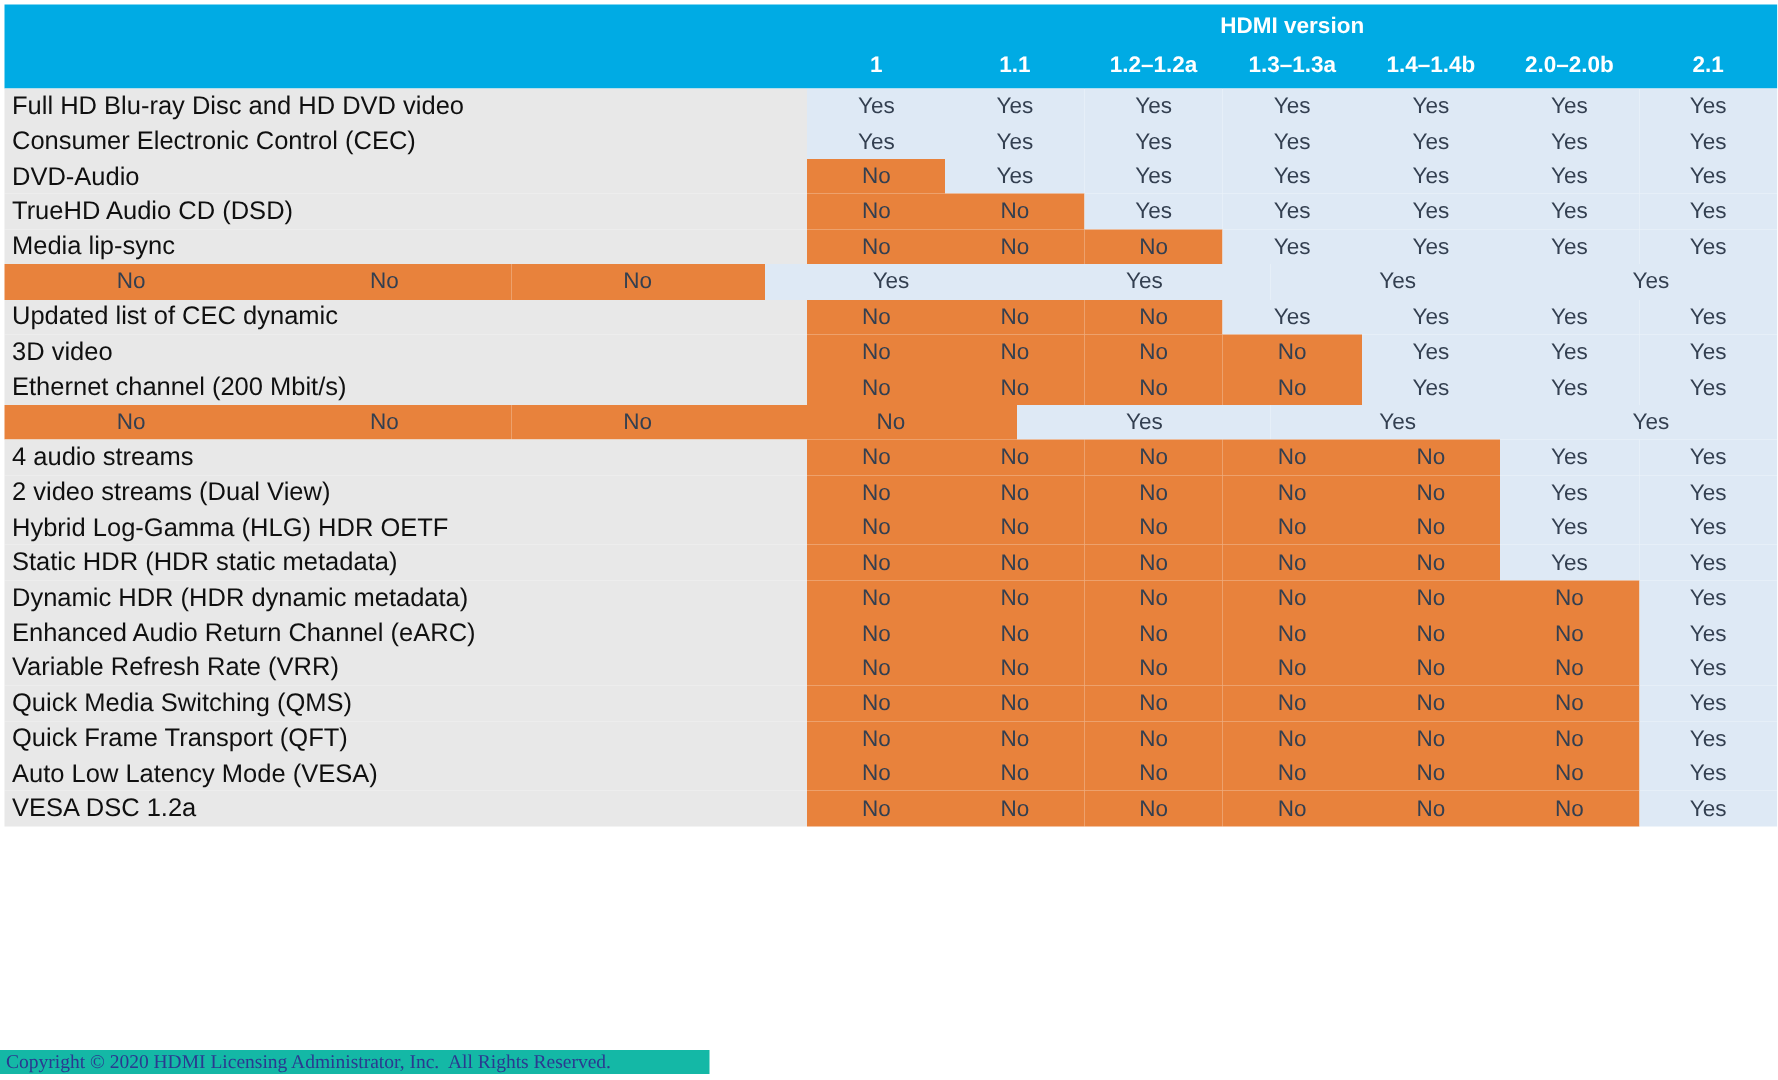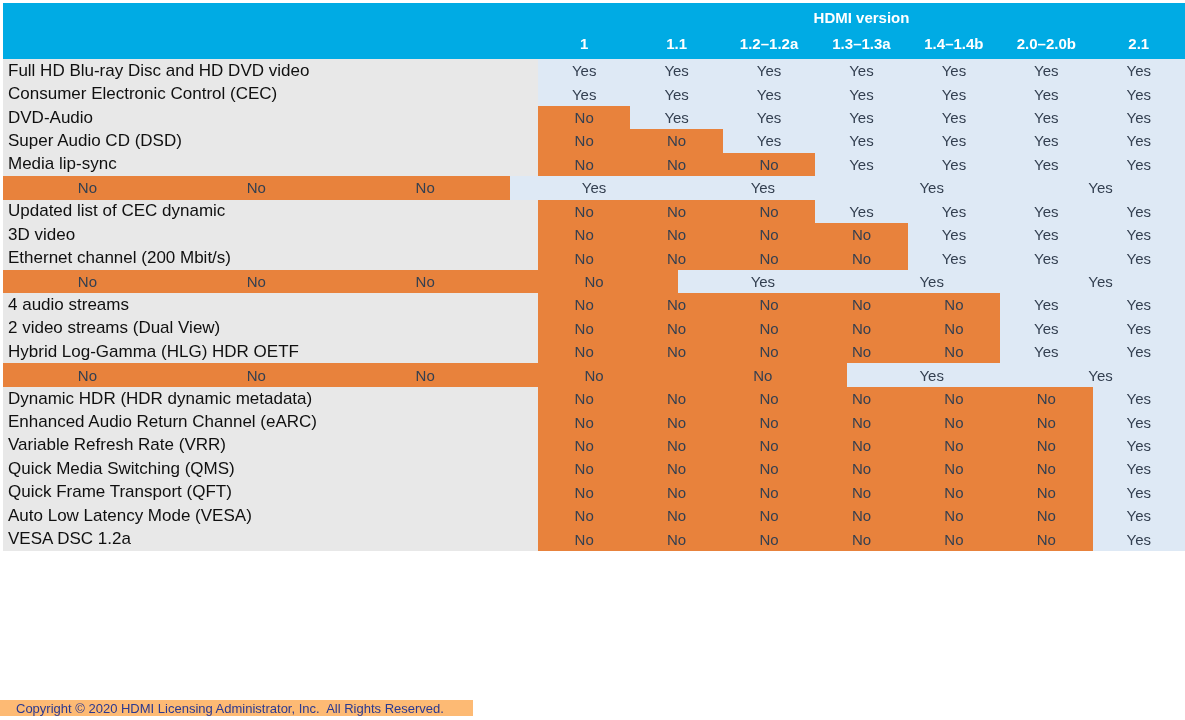--- a/index.html
+++ b/index.html
@@ -31,23 +31,23 @@
     flex:1;display:flex;align-items:center;justify-content:center;
     font-size:15px;color:var(--cell-text,#333F50);
   }
   .cell.yes{background:var(--yes-bg,#DEE9F5);}
   .cell.no{background:var(--no-bg,#E8823C);}
   .footer{left:3px;top:662px;bottom:0;}
   .footer .cols-row{top:8px;}
   .footer .title-row{top:33px;}
   .copyright{
     position:absolute;left:0;bottom:4px;width:473px;height:16px;
-    background:#fdba74;box-sizing:border-box;padding-left:16px;
+    background:#14b8a6;box-sizing:border-box;padding-left:4px;
     display:flex;align-items:center;white-space:pre;
-    font-family:Liberation Sans, sans-serif;font-size:13px;
+    font-family:Liberation Serif, serif;font-size:13px;
     color:var(--copyright-text,#2B3990);
   }
 </style>
 </head>
 <body>
 
 <div class="page">
 
   <div class="band header">
     <div class="title-row">HDMI version</div>
@@ -87,21 +87,21 @@
         <div class="feature">DVD-Audio</div>
         <div class="cell no">No</div>
         <div class="cell yes">Yes</div>
         <div class="cell yes">Yes</div>
         <div class="cell yes">Yes</div>
         <div class="cell yes">Yes</div>
         <div class="cell yes">Yes</div>
         <div class="cell yes">Yes</div>
       </div>
       <div class="row">
-        <div class="feature">Super Audio CD (DSD)</div>
+        <div class="feature">TrueHD Audio CD (DSD)</div>
         <div class="cell no">No</div>
         <div class="cell no">No</div>
         <div class="cell yes">Yes</div>
         <div class="cell yes">Yes</div>
         <div class="cell yes">Yes</div>
         <div class="cell yes">Yes</div>
         <div class="cell yes">Yes</div>
       </div>
       <div class="row">
         <div class="feature">Media lip-sync</div>
@@ -185,20 +185,21 @@
         <div class="feature">Hybrid Log-Gamma (HLG) HDR OETF</div>
         <div class="cell no">No</div>
         <div class="cell no">No</div>
         <div class="cell no">No</div>
         <div class="cell no">No</div>
         <div class="cell no">No</div>
         <div class="cell yes">Yes</div>
         <div class="cell yes">Yes</div>
       </div>
       <div class="row">
+        <div class="feature">Static HDR (HDR static metadata)</div>
         <div class="cell no">No</div>
         <div class="cell no">No</div>
         <div class="cell no">No</div>
         <div class="cell no">No</div>
         <div class="cell no">No</div>
         <div class="cell yes">Yes</div>
         <div class="cell yes">Yes</div>
       </div>
       <div class="row">
         <div class="feature">Dynamic HDR (HDR dynamic metadata)</div>

